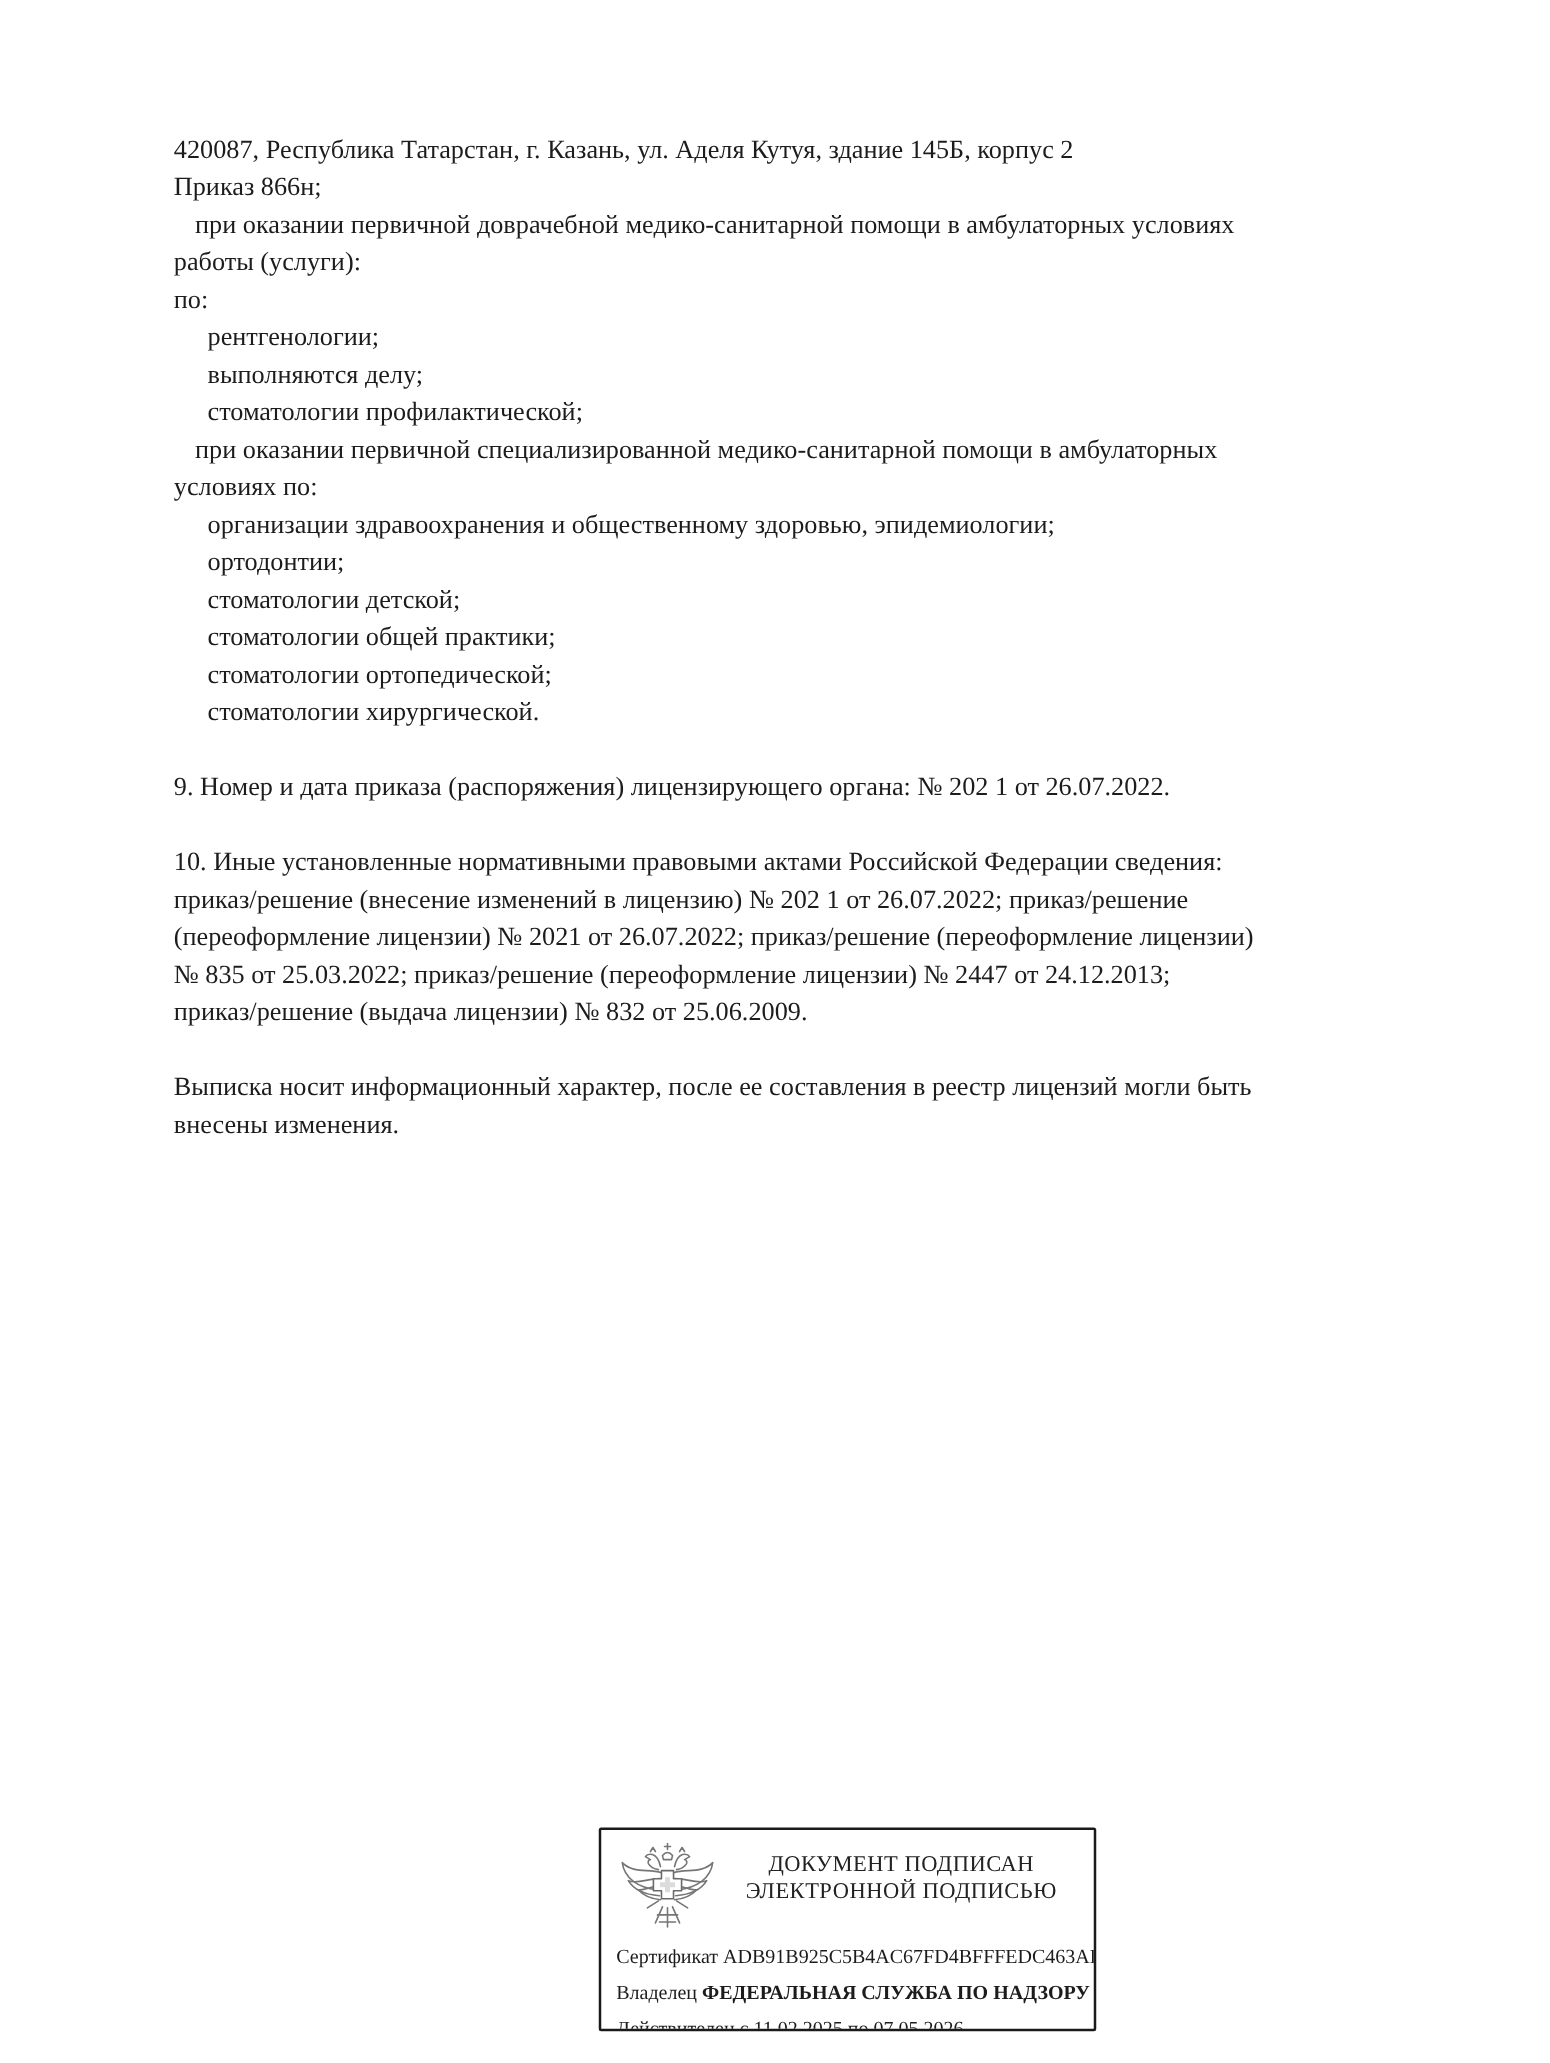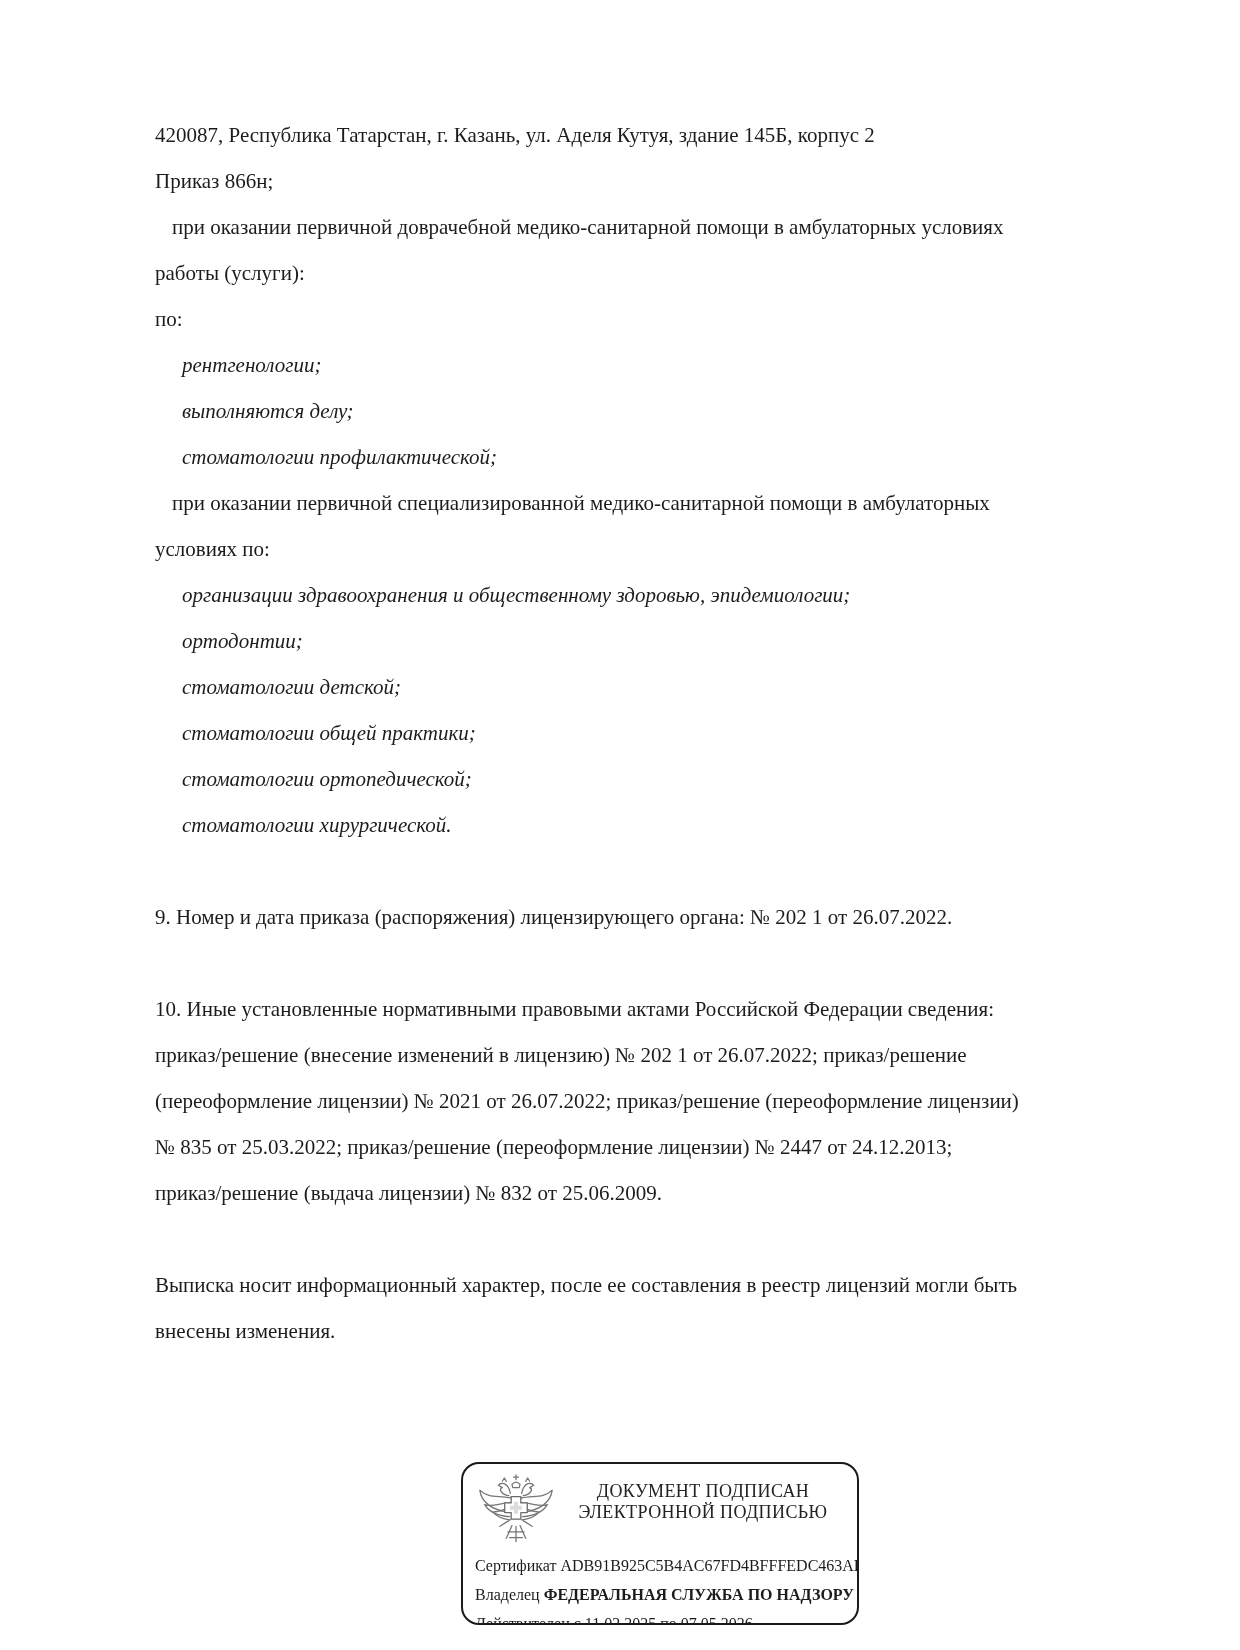--- a/index.html
+++ b/index.html
@@ -12,35 +12,35 @@
     overflow:hidden;
   }
   .doc-text{
     position:absolute;
     left:139px;top:104px;
     width:1040px;
     font-size:21px;
     line-height:30px;
   }
   .doc-line{
-    margin:16px;
+    margin:0;
     min-height:30px;
     white-space:pre;
   }
   .indent-0{padding-left:0;}
   .indent-1{padding-left:17px;}
-  .indent-2{padding-left:27px;font-style:italic;}
+  .indent-2{padding-left:27px;}
 
   .stamp{
     position:absolute;
-    left:461px;top:1462px;
+    left:479px;top:1462px;
     width:398px;height:163px;
     box-sizing:border-box;
     border:2px solid #1a1a1a;
-    border-radius:18px;
+    border-radius:2px;
     background:#ffffff;
     overflow:hidden;
   }
   .stamp-head{
     display:flex;
     align-items:flex-start;
     padding:10px 8px 0 12px;
   }
   .stamp-emblem{
     width:82px;height:74px;

